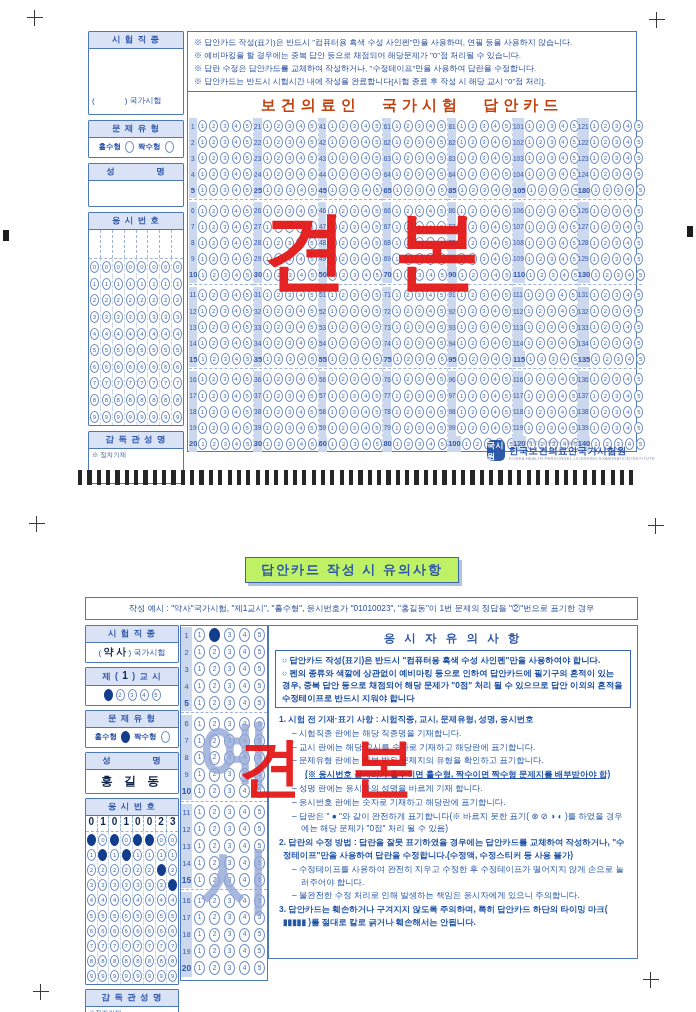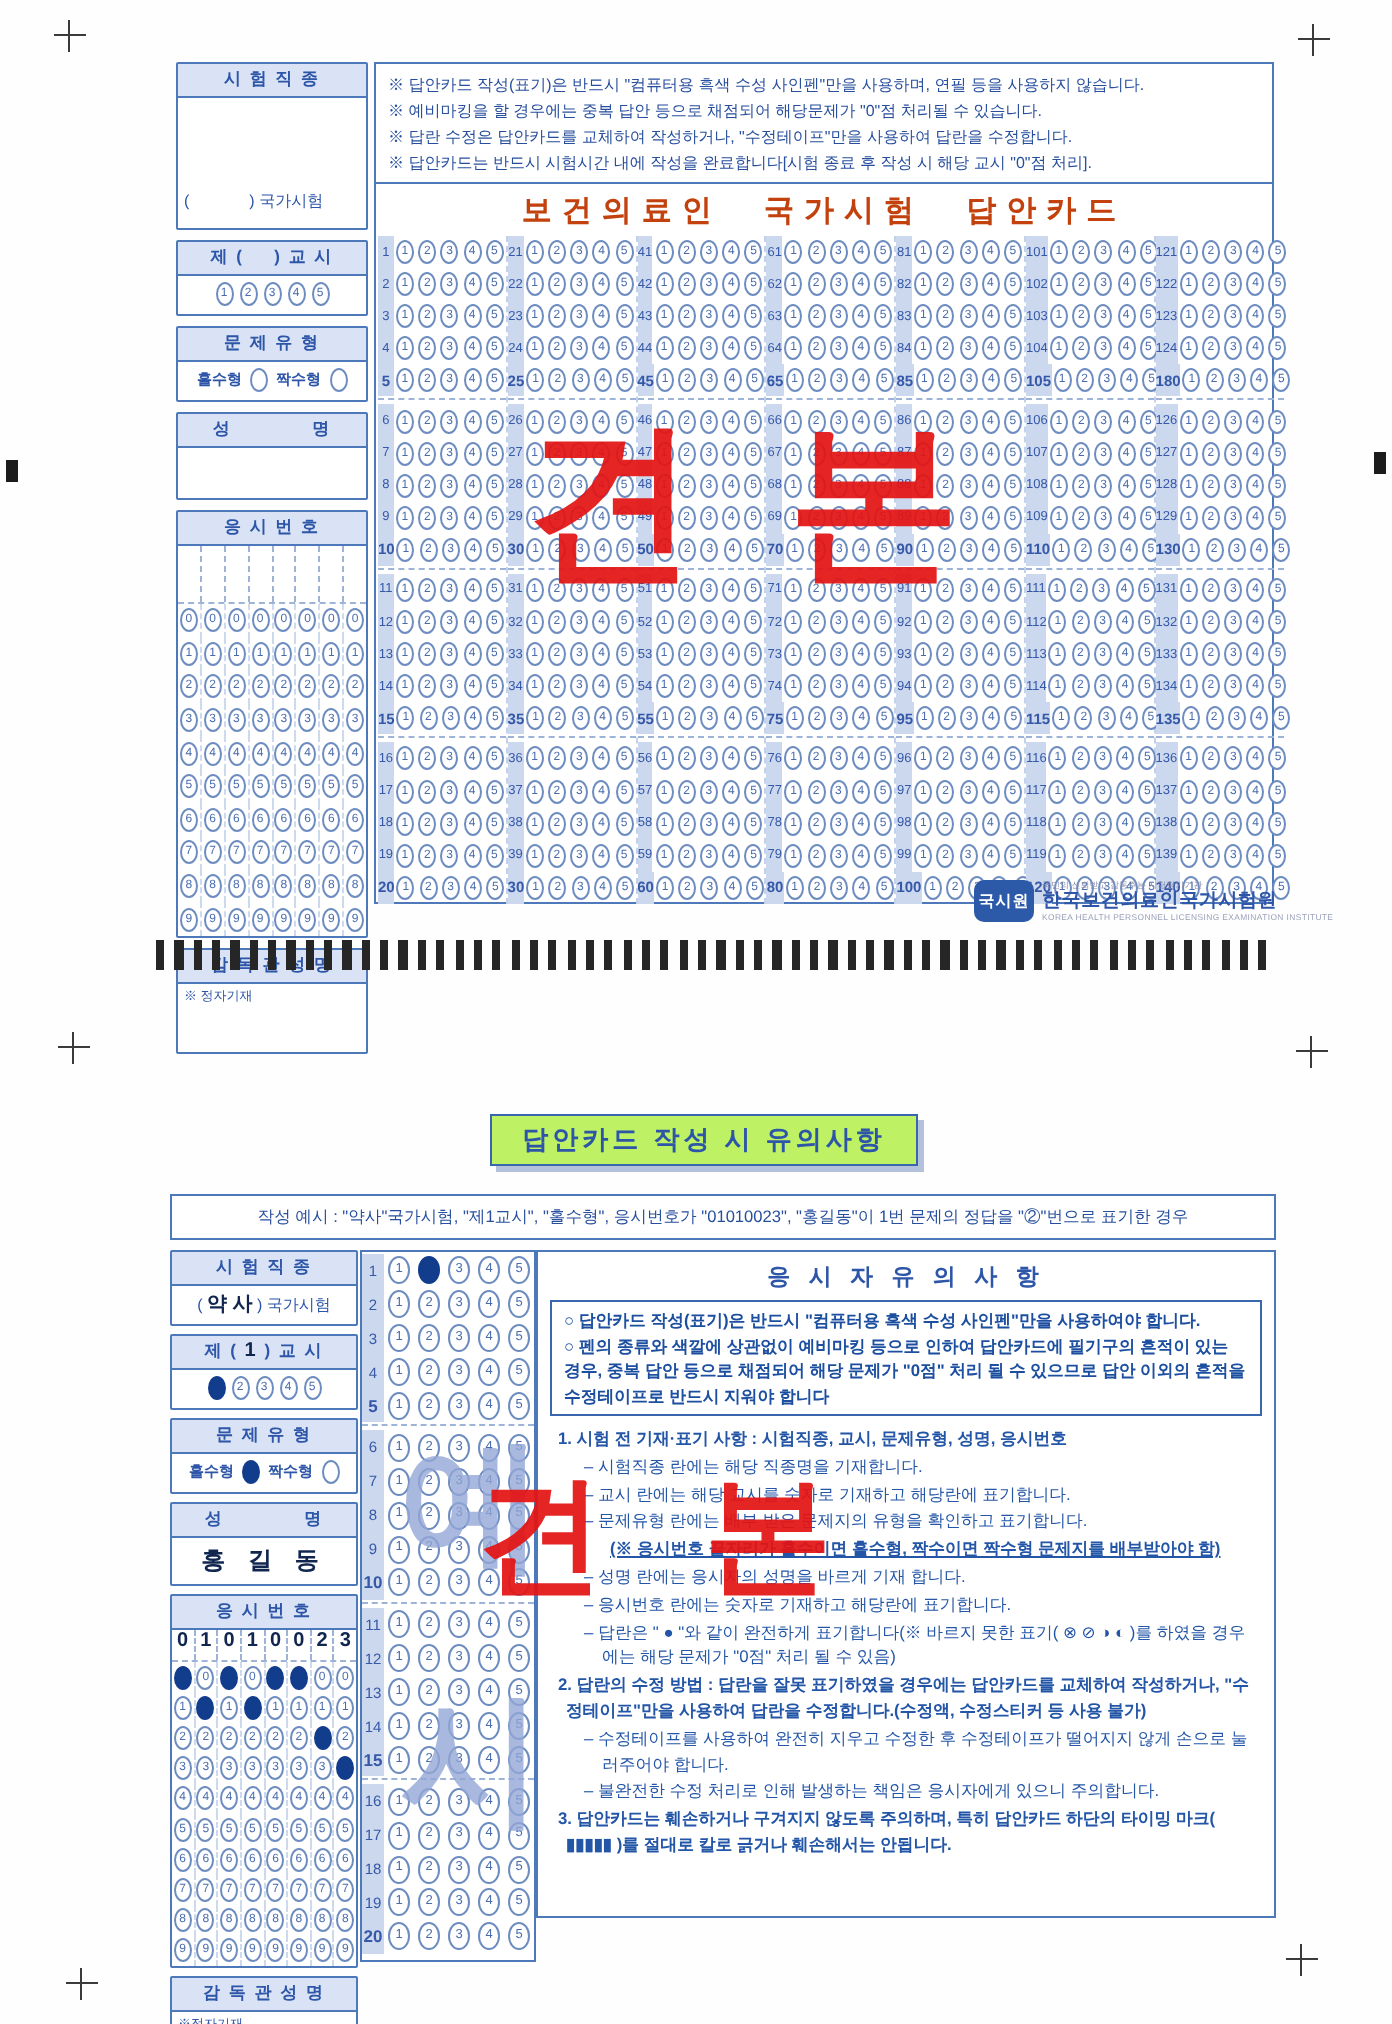--- a/index.html
+++ b/index.html
@@ -53,21 +53,21 @@
   .qcol{width:63.8px;border-right:1px dashed #c3d2ea;}
   .qcol:last-child{border-right:none;}
   .qrow{display:flex;align-items:center;height:16.1px;}
   .qnum{width:13px;background:#cbd8ee;color:#3658a8;font-size:6.5px;text-align:center;
         height:100%;display:flex;align-items:center;justify-content:center;}
   .qnum.q5{font-weight:bold;font-size:7.5px;}
   .qrow .bub{margin:0 1.1px;}
   .grp-gap{height:2px;border-top:1px dashed #9db4d8;margin-top:1px;}
   
   .logo{position:absolute;left:487px;top:440px;display:flex;align-items:center;gap:4px;}
-  .logo-mark{width:30px;height:21px;background:#2d5aa8;border-radius:5px;color:#fff;
+  .logo-mark{width:18px;height:21px;background:#2d5aa8;border-radius:5px;color:#fff;
              font-size:8px;font-weight:bold;display:flex;align-items:center;justify-content:center;letter-spacing:.5px;}
   .logo-tag{font-size:4.5px;color:#8a8fae;line-height:5.5px;}
   .logo-org{font-size:9.5px;font-weight:bold;color:#2d55a8;line-height:10px;letter-spacing:.3px;}
   .logo-eng{font-size:4.2px;color:#9aa0b8;line-height:5px;letter-spacing:.2px;}
   
   .timing{position:absolute;left:78px;top:470px;width:556px;height:15px;display:flex;justify-content:space-between;}
   .tbar{width:4.2px;height:15px;background:#262626;}
   
   .tips-title-box{position:absolute;left:245px;top:557px;width:212px;height:24px;border:1.5px solid #3a66ae;
                   background:#bef264;box-shadow:3px 3px 0 rgba(90,120,175,.45);
@@ -135,30 +135,20 @@
     </div>
   <div class="tick" style="left:3px;top:230px;width:6px;height:11px;"></div>
   <div class="tick" style="left:687px;top:226px;width:6px;height:11px;"></div>
 
   <div class="sidebar-top">
     <div class="sbox">
       <div class="sbox-h">시 험 직 종</div>
       <div class="sbox-b exam-type-body"><span>(</span><span class="blank-wide fill-black"></span><span>)</span> <span>국가시험</span></div>
     </div>
     <div class="sbox">
-      <div class="sbox-h"><span>제 (</span><span class="fill-black" style="white-space:pre;">    </span><span>) 교 시</span></div>
-      <div class="bub-row">
-          <span class="bub">1</span>
-          <span class="bub">2</span>
-          <span class="bub">3</span>
-          <span class="bub">4</span>
-          <span class="bub">5</span>
-        </div>
-    </div>
-    <div class="sbox">
       <div class="sbox-h">문 제 유 형</div>
       <div class="ptype-body">
           <span>홀수형</span>
           <span class="bub"></span>
           <span>짝수형</span>
           <span class="bub"></span>
         </div>
     </div>
     <div class="sbox">
       <div class="sbox-h">성            명</div>

